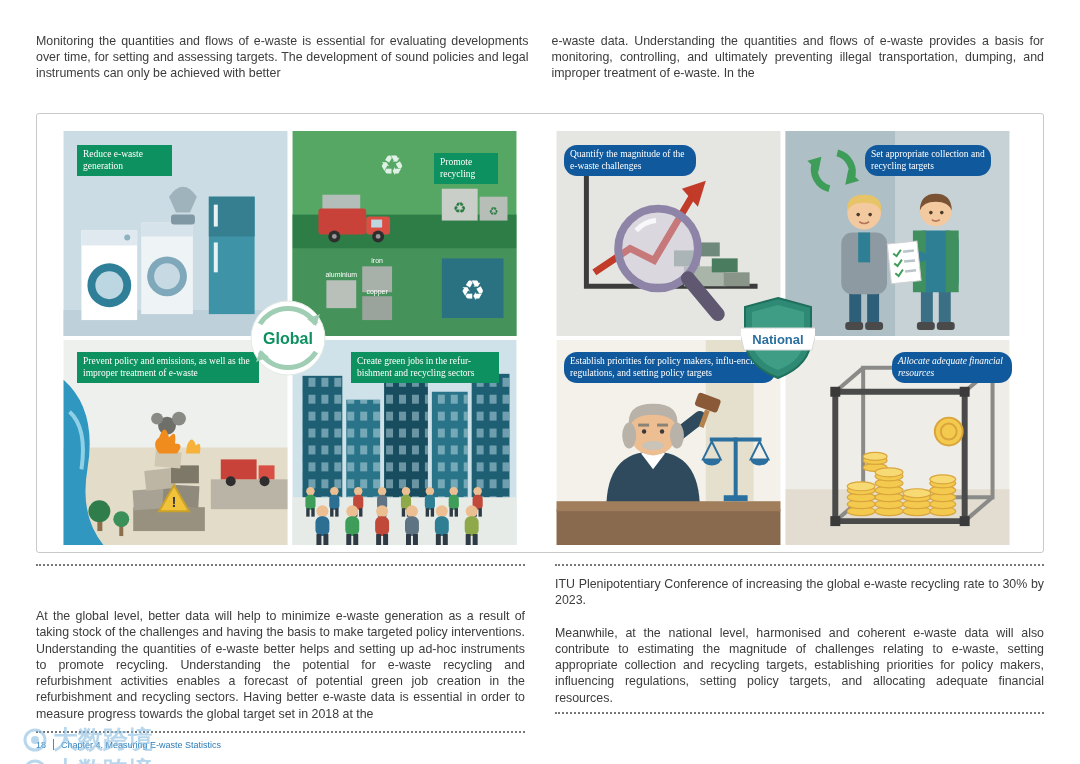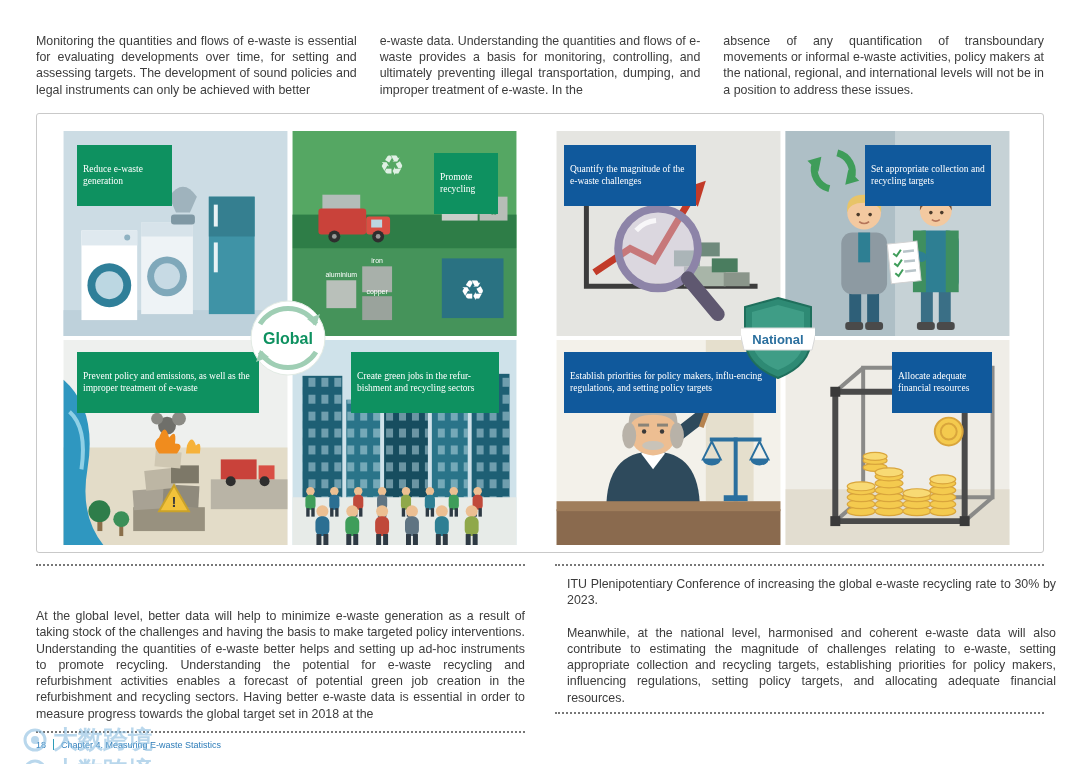--- a/index.html
+++ b/index.html
@@ -16,40 +16,40 @@
   .half { position:absolute; top:17px; width:454px; height:414px; }
   #global-half { left:26px; }
   #national-half { left:519px; }
   .quad { position:absolute; width:225px; height:205px; overflow:hidden; }
   .q-tl { left:0; top:0; } .q-tr { left:229px; top:0; }
   .q-bl { left:0; top:209px; } .q-br { left:229px; top:209px; }
   .quad svg { display:block; width:100%; height:100%; }
   svg text { font-family:"Liberation Sans", sans-serif; }
 
   .label { position:absolute; z-index:4; color:#fff; font-family:"Liberation Serif", serif;
-           font-size:9.5px; line-height:11.5px; padding:19px 6px; }
+           font-size:9.5px; line-height:11.5px; padding:4px 6px; }
   .label.green { background:#0e9160; }
-  .label.blue  { background:#10599c; }
+  .label.blue  { background:#10599c;border-radius:13px; }
 
   .badge { position:absolute; z-index:6; }
   #global-badge   { left:177px; top:159px; width:96px; height:96px; }
   #national-badge { left:185px; top:165px; width:74px; height:84px; }
 
   
   .dotline { position:absolute; height:0; border-top:2px dotted #777; }
   #dot-left-top    { left:36px;  top:564px; width:489px; }
   #dot-right-top   { left:555px; top:564px; width:489px; }
   #dot-left-bottom { left:36px;  top:731px; width:489px; }
   #dot-right-bottom{ left:555px; top:712px; width:489px; }
 
   
   .bodycol { position:absolute; top:576px; width:489px; font-size:12.4px;
              line-height:16.3px; text-align:justify; color:#3c3c3c; }
   #body-left  { left:36px;margin-top:32px; }
-  #body-right { left:555px;margin-left:12px; }
+  #body-right { left:555px; }
   #body-right p + p { margin-top:16px; }
 
   
   #footer { position:absolute; left:36px; top:739px; display:flex; align-items:center;
             gap:7px; font-size:9px; color:#2d7cb8; }
   #footer .sep { width:1px; height:11px; background:#2d9cb8; }
 
   
   .watermark { position:absolute; display:flex; align-items:center; gap:5px;
                color:#8fc0e2; opacity:.62; font-weight:bold; font-size:25px;
@@ -58,21 +58,20 @@
   #watermark-2 { left:22px; top:754px; }
 </style>
 </head>
 <body>
 
 <div class="page">
 
   <div class="intro-row">
     <p>Monitoring the quantities and flows of e-waste is essential for evaluating developments over time, for setting and assessing targets. The development of sound policies and legal instruments can only be achieved with better</p>
     <p>e-waste data. Understanding the quantities and flows of e-waste provides a basis for monitoring, controlling, and ultimately preventing illegal transportation, dumping, and improper treatment of e-waste. In the</p>
-    <p>absence of any quantification of transboundary movements or informal e-waste activities, policy makers at the national, regional, and international levels will not be in a position to address these issues.</p>
   </div>
 
   <div class="panel">
 
     <div class="half" id="global-half">
 
       <div class="quad q-tl">
         <svg viewBox="0 0 225 206">
           <rect width="225" height="206" fill="#ccdce4"></rect>
           <rect y="180" width="225" height="26" fill="#bed1db"></rect>
@@ -471,21 +470,21 @@
           <g>
             <circle cx="164" cy="92" r="14" fill="#f4ca4e" stroke="#d9a53c" stroke-width="2"></circle>
             <circle cx="164" cy="92" r="8" fill="none" stroke="#d9a53c" stroke-width="2"></circle>
           </g>
         </svg>
       </div>
 
       <div class="label blue" style="left:8px; top:14px; width:132px;">Quantify the magnitude of the e-waste challenges</div>
       <div class="label blue" style="left:309px; top:14px; width:126px;">Set appropriate collection and recycling targets</div>
       <div class="label blue" style="left:8px; top:221px; width:212px;">Establish priorities for policy makers, influ-encing regulations, and setting policy targets</div>
-      <div class="label blue" style="left:336px; top:221px; width:100px;">Allocate adequate financial resources</div>
+      <div class="label blue" style="left:336px; top:221px; width:120px;font-style:italic;">Allocate adequate financial resources</div>
 
       <svg class="badge" id="national-badge" viewBox="0 0 74 84">
         <path d="M37 2 L70 11 V42 q0 27 -33 40 q-33 -13 -33 -40 V11 Z" fill="#2e8a74" stroke="#1f6f5c" stroke-width="2"></path>
         <path d="M37 9 L63 16 V42 q0 22 -26 32 q-26 -10 -26 -32 V16 Z" fill="#3f9d86"></path>
         <path d="M-2 32 h78 l-5 22 h-68 z" fill="#ffffff" stroke="#d8d8d8" stroke-width="1"></path>
         <text x="37" y="48" text-anchor="middle" font-size="13" font-weight="bold" fill="#2a6f9e" font-family="Liberation Serif, serif">National</text>
       </svg>
     </div>
   </div>
 

